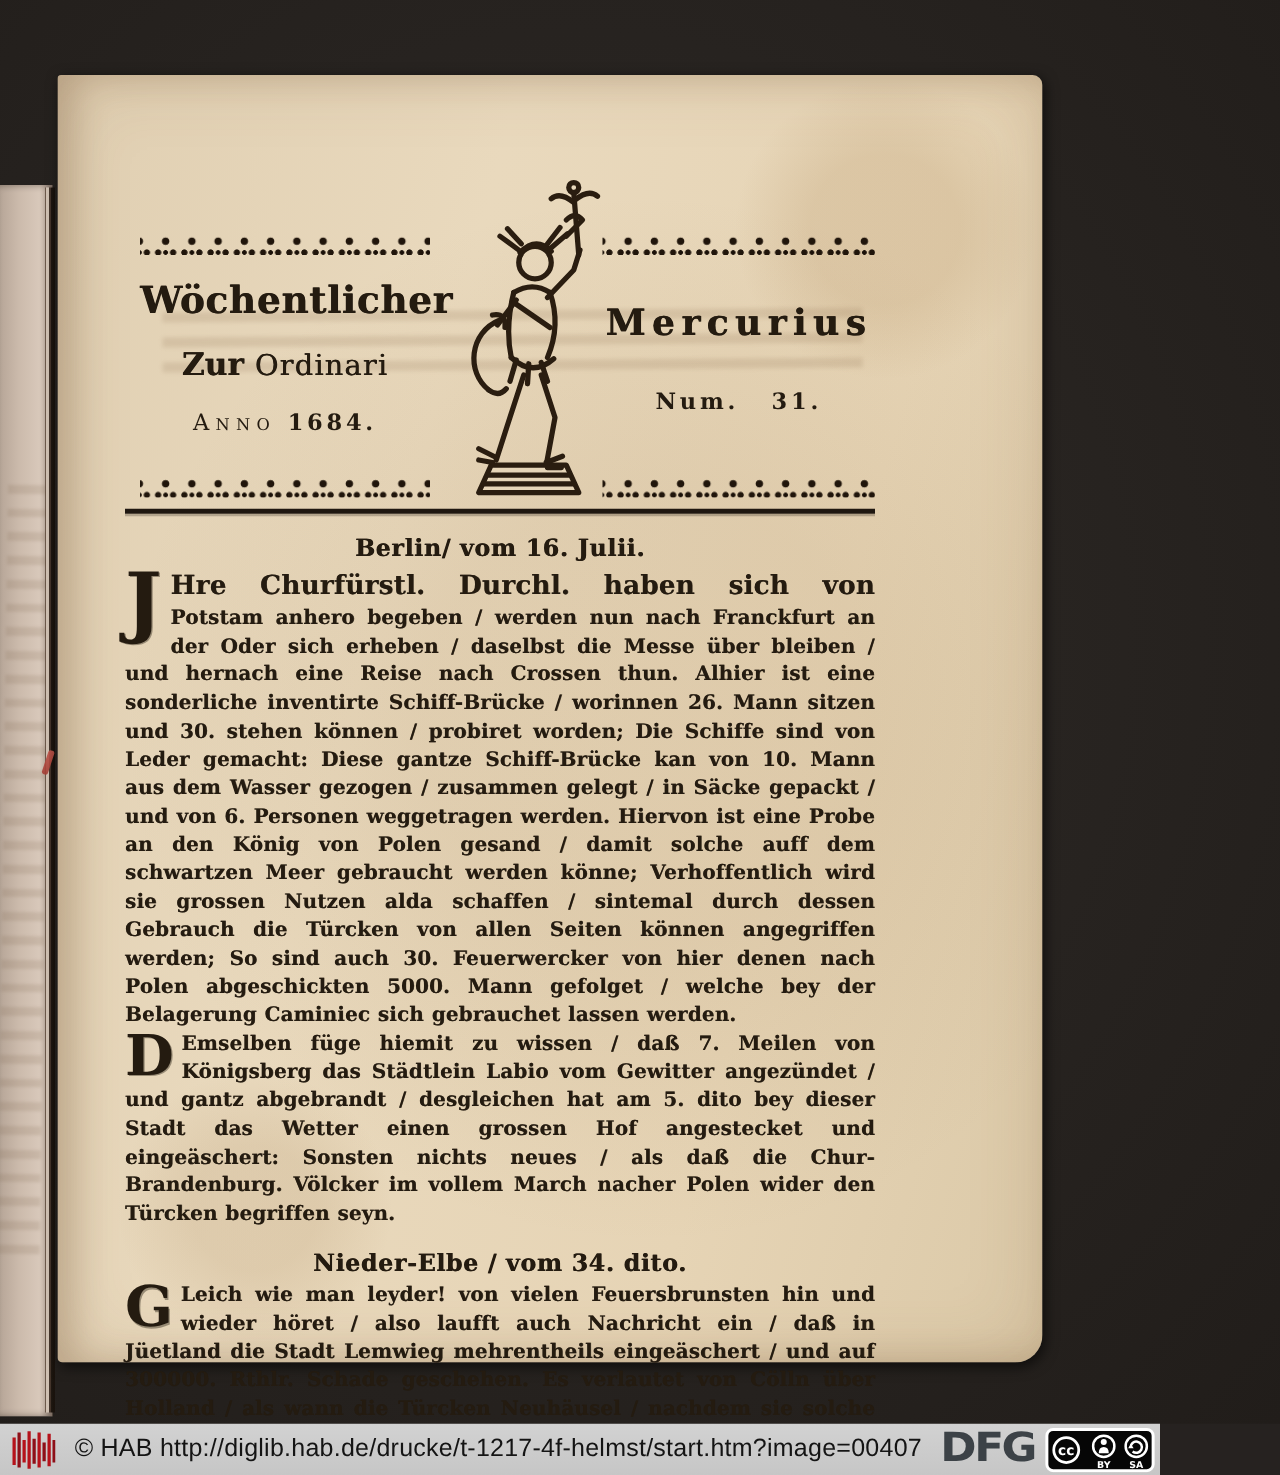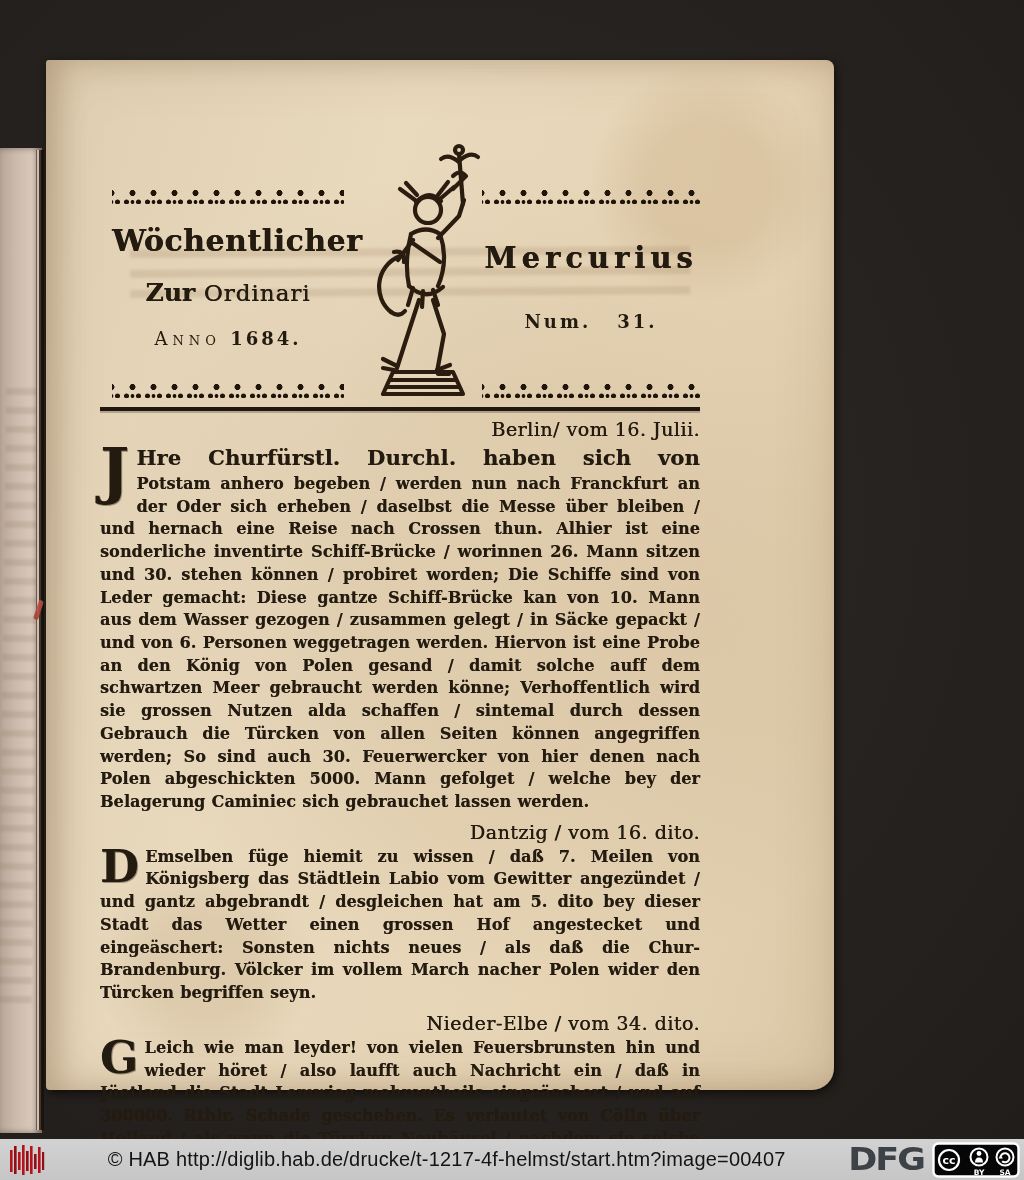--- a/index.html
+++ b/index.html
@@ -107,38 +107,38 @@
   .mercury{
     position:absolute;left:247px;top:-42px;width:150px;height:268px;
   }
   
   .mast-rule{
     margin-top:9px;height:0;border-top:4px solid #1f1710;
     box-shadow:0 2px 0 rgba(31,23,16,.25);
   }
   
   .section-heading{
-    text-align:right;font-weight:normal;font-size:19px;margin:7px 0 3px 0;
+    text-align:center;font-weight:bold;font-size:19px;margin:17px 0 3px 0;
     letter-spacing:.5px;text-shadow:.4px 0 0 #241b10;
   }
   .body-par{
     margin:0;text-align:justify;font-size:16px;line-height:1.42;
     font-weight:bold;letter-spacing:.1px;word-spacing:.5px;
     text-shadow:.25px 0 0 rgba(36,27,16,.7);
   }
   .body-par.first::first-line{font-size:1.32em;}
   .dropcap{
     float:left;font-weight:bold;color:#241b10;
     font-size:62px;line-height:50px;padding:3px 7px 0 0;
     text-shadow:1px 1px 0 rgba(36,27,16,.4);
   }
   .dropcap.small{font-size:45px;line-height:38px;padding:2px 6px 0 0;}
   
   .footer{
-    position:absolute;left:0;bottom:0;width:1024px;height:41px;
+    position:absolute;left:0;bottom:0;width:928px;height:41px;
     background:linear-gradient(180deg,#d2d2d2,#c6c6c6);
     display:flex;align-items:center;
     font-family:"Liberation Sans","DejaVu Sans",sans-serif;
   }
   .hab-logo{margin-left:9px;flex:0 0 auto;}
   .footer-text{
     flex:1 1 auto;text-align:center;font-size:20px;color:#141414;
     letter-spacing:.2px;white-space:nowrap;
   }
   .dfg-logo{
@@ -225,21 +225,20 @@
           </div>
           <div class="orn"></div>
         </div>
       </div>
 
       <div class="mast-rule"></div>
 
       <div class="section-heading">Berlin/ vom 16. Julii.</div>
       <p class="body-par first"><span class="dropcap">J</span><span>Hre Churfürstl. Durchl. haben sich von Potstam anhero begeben / werden nun nach Franckfurt an der Oder sich erheben / daselbst die Messe über bleiben / und hernach eine Reise nach Crossen thun. Alhier ist eine sonderliche inventirte Schiff-Brücke / worinnen 26. Mann sitzen und 30. stehen können / probiret worden; Die Schiffe sind von Leder gemacht: Diese gantze Schiff-Brücke kan von 10. Mann aus dem Wasser gezogen / zusammen gelegt / in Säcke gepackt / und von 6. Personen weggetragen werden. Hiervon ist eine Probe an den König von Polen gesand / damit solche auff dem schwartzen Meer gebraucht werden könne; Verhoffentlich wird sie grossen Nutzen alda schaffen / sintemal durch dessen Gebrauch die Türcken von allen Seiten können angegriffen werden; So sind auch 30. Feuerwercker von hier denen nach Polen abgeschickten 5000. Mann gefolget / welche bey der Belagerung Caminiec sich gebrauchet lassen werden.</span></p>
 
-      <div class="section-heading">Dantzig / vom 16. dito.</div>
       <p class="body-par"><span class="dropcap small">D</span><span>Emselben füge hiemit zu wissen / daß 7. Meilen von Königsberg das Städtlein Labio vom Gewitter angezündet / und gantz abgebrandt / desgleichen hat am 5. dito bey dieser Stadt das Wetter einen grossen Hof angestecket und eingeäschert: Sonsten nichts neues / als daß die Chur-Brandenburg. Völcker im vollem March nacher Polen wider den Türcken begriffen seyn.</span></p>
 
       <div class="section-heading">Nieder-Elbe / vom 34. dito.</div>
       <p class="body-par"><span class="dropcap small">G</span><span>Leich wie man leyder! von vielen Feuersbrunsten hin und wieder höret / also laufft auch Nachricht ein / daß in Jüetland die Stadt Lemwieg mehrentheils eingeäschert / und auf 300000. Rthlr. Schade geschehen.  Es verlautet von Cölln über Holland / als wann die Türcken Neuhäusel / nachdem sie solche Stadt vorhero angezündet / verlassen hätten / und wäre die Guarnison willens gewesen durch 2. Wege nach Erla oder Agria ihren March zu nehmen / welche aber zum</span></p>
 
     </div>
   </div>
 </div>
 
 <div class="footer">

